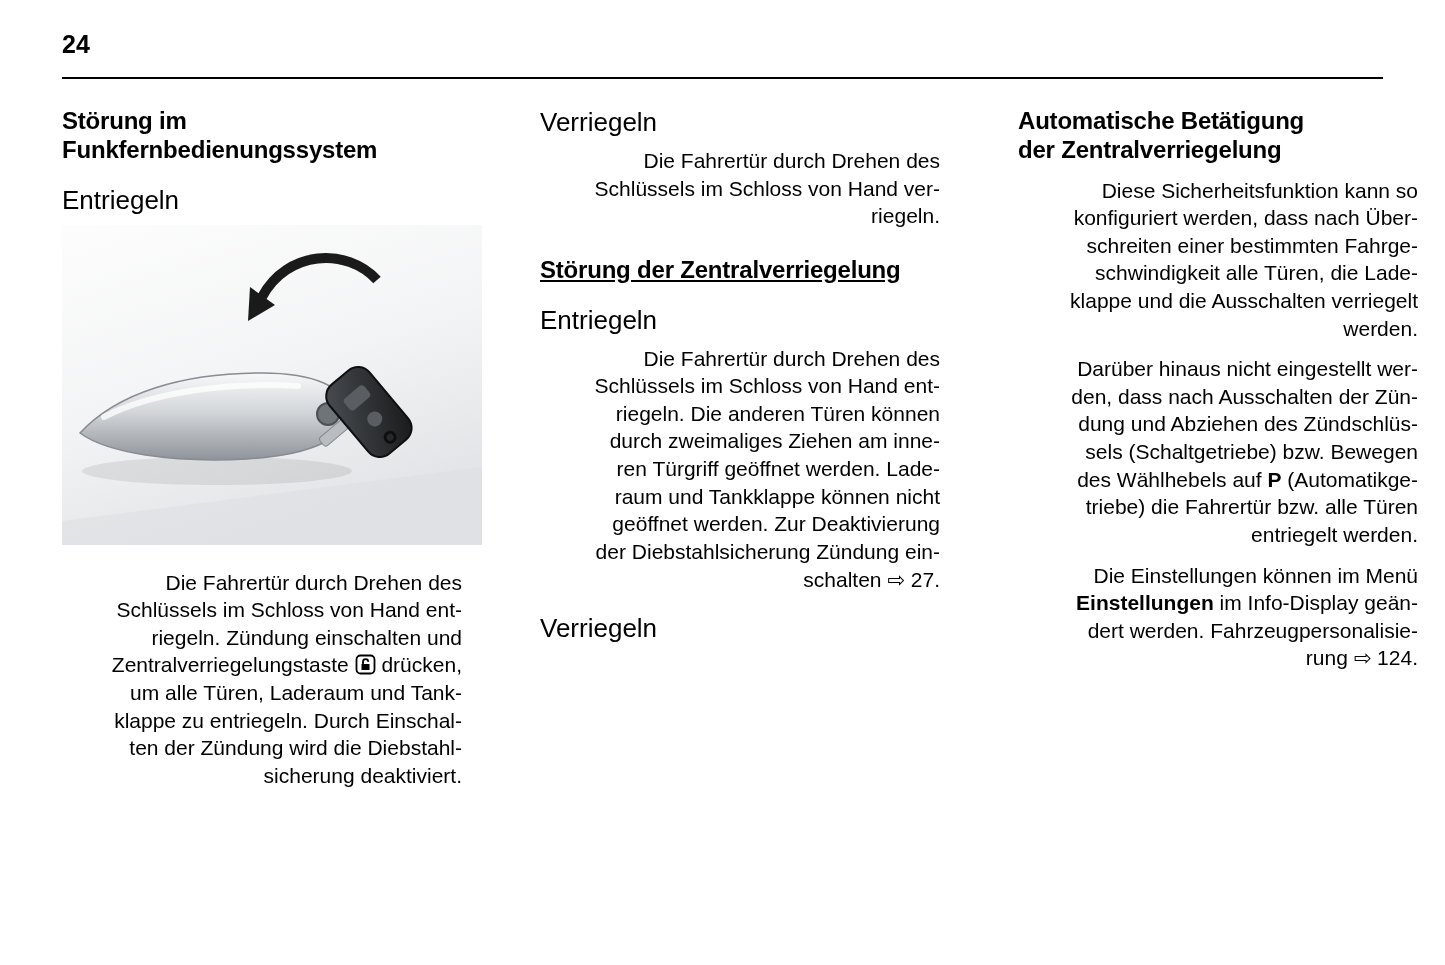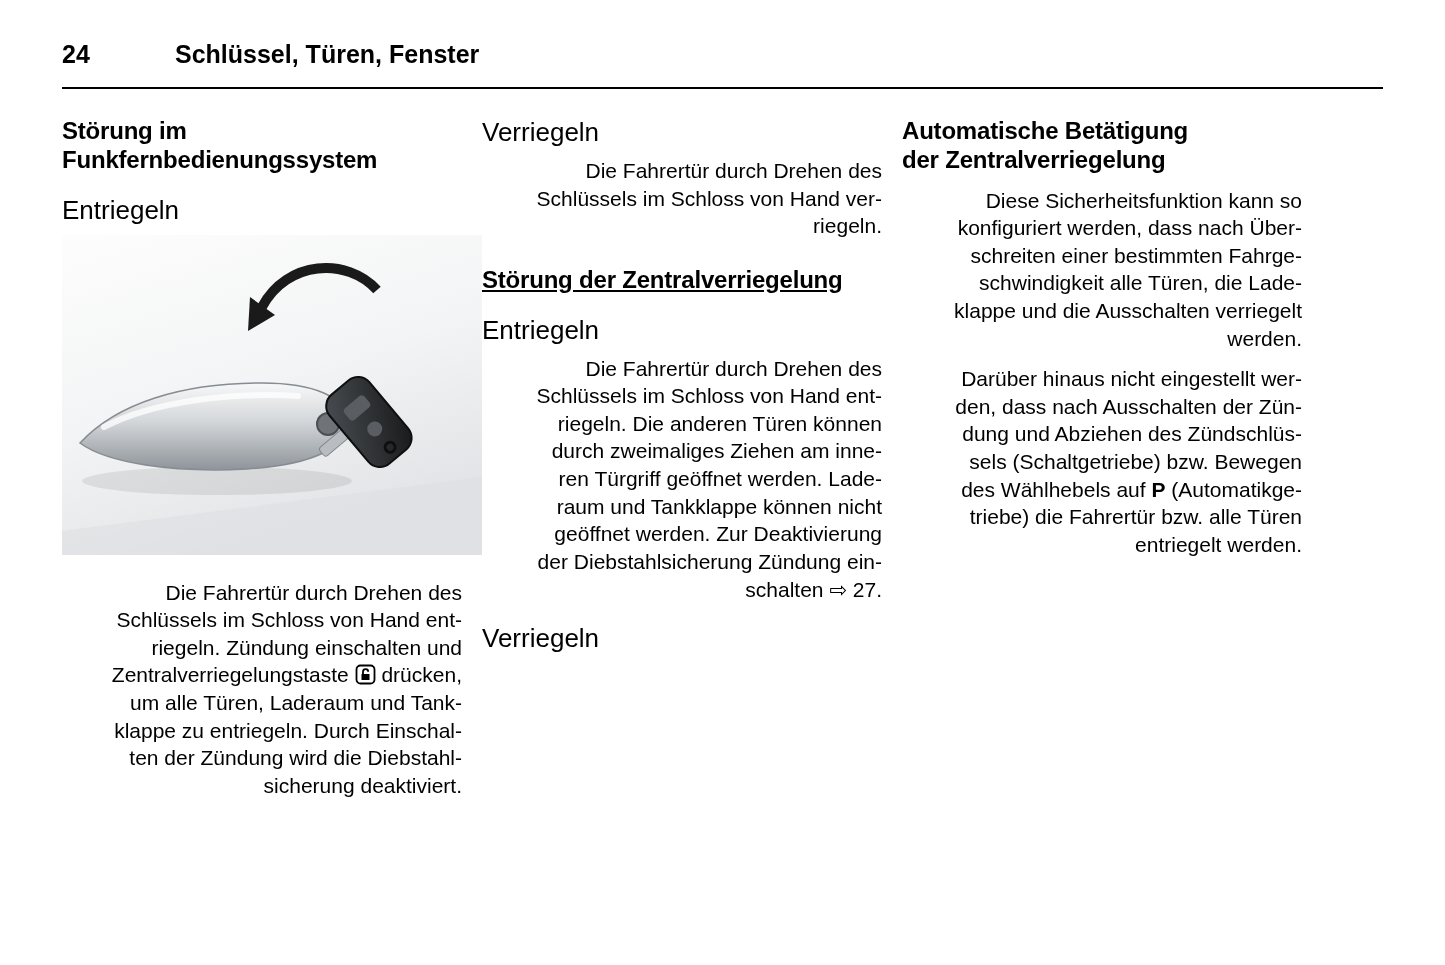--- a/index.html
+++ b/index.html
@@ -6,26 +6,26 @@
   html, body { margin: 0; padding: 0; background: #ffffff; }
   body {
     width: 1445px; height: 965px;
     font-family: "Liberation Sans", "DejaVu Sans", sans-serif;
     color: #000;
     overflow: hidden;
   }
   .page { padding: 30px 62px 0 62px; }
 
   .header { display: flex; align-items: baseline; }
-  .page-number { font-size: 25px; font-weight: bold; width: 113px; margin-top: 10px; }
+  .page-number { font-size: 25px; font-weight: bold; width: 113px; }
   .chapter-title { font-size: 25px; font-weight: bold; margin: 0; }
 
   .rule { border: none; border-top: 2.5px solid #000; margin: 18px 0 0 0; }
 
-  .columns { display: flex; gap: 20px; margin-top: 26px; }
+  .columns { display: flex; gap: 78px; margin-top: 26px; }
   .col { width: 400px; flex: 0 0 400px; }
 
   h2.section-heading {
     font-size: 24px; line-height: 1.2; font-weight: bold;
     margin: 0 0 12px 0; white-space: pre-line; letter-spacing: -0.2px;
   }
   h2.section-heading.spaced { margin-top: 26px; text-decoration: underline; }
 
   h3.sub-heading { font-size: 26px; font-weight: normal; margin: 20px 0 9px 0; }
   .col > h3.sub-heading:first-child, .col > h2.section-heading:first-child { margin-top: 2px; }
@@ -42,21 +42,20 @@
   .btn-icon { display: inline-block; width: 21px; height: 21px; vertical-align: -3px; }
   .btn-icon svg { display: block; }
 </style>
 </head>
 <body>
 
 <div class="page">
 
   <div class="header">
     <span class="page-number">24</span>
-    <h1 class="chapter-title">Schlüssel, Türen, Fenster</h1>
   </div>
   <hr class="rule">
 
   <div class="columns">
 
     <section class="col">
       <h2 class="section-heading">Störung im
 Funkfernbedienungssystem</h2>
       <h3 class="sub-heading">Entriegeln</h3>
 
@@ -153,17 +152,21 @@
 werden.</p>
 
       <p class="body-text"><span>Darüber hinaus nicht eingestellt wer-
 den, dass nach Ausschalten der Zün-
 dung und Abziehen des Zündschlüs-
 sels (Schaltgetriebe) bzw. Bewegen
 des Wählhebels auf </span><b>P</b><span> (Automatikge-
 triebe) die Fahrertür bzw. alle Türen
 entriegelt werden.</span></p>
 
+      <p class="body-text"><span>Die Einstellungen können im Menü
+</span><b>Einstellungen</b><span> im Info-Display geän-
+dert werden. Fahrzeugpersonalisie-
+rung ⇨ 124.</span></p>
 
     </section>
 
   </div>
 </div>
 
 </body></html>

